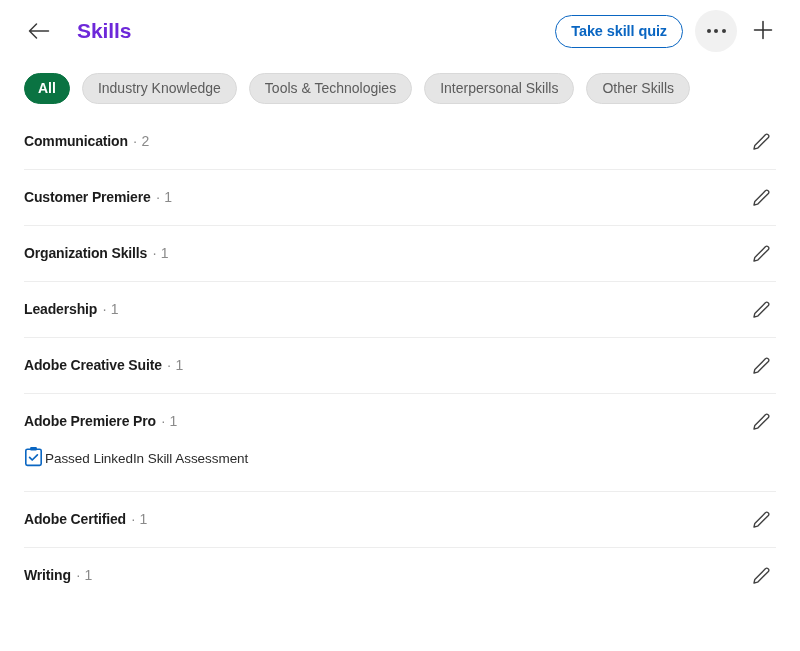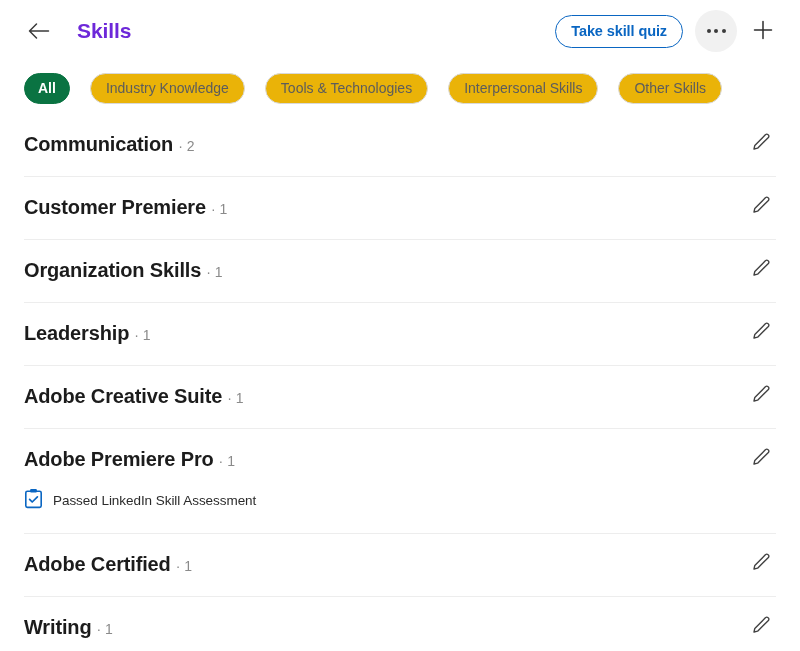--- a/index.html
+++ b/index.html
@@ -99,31 +99,31 @@
     align-items: center;
     justify-content: center;
     cursor: pointer;
     flex: 0 0 auto;
   }
 
   
   .filters {
     display: flex;
     align-items: center;
-    gap: 20px;
+    gap: 12px;
     padding: 0 20px 0 24px;
     height: 52px;
   }
 
   .chip {
     height: 31px;
     padding: 0 15px;
     border-radius: 16px;
     border: 1px solid #d9d9d9;
-    background: #eab308;
+    background: #e5e5e5;
     color: #5c5c5c;
     font-family: "Liberation Sans", sans-serif;
     font-size: 14px;
     display: flex;
     align-items: center;
     white-space: nowrap;
     cursor: pointer;
   }
   .chip.active {
     background: #0a7342;
@@ -145,21 +145,21 @@
   }
   .skill-row:last-child { border-bottom: none; }
 
   .skill-line {
     display: flex;
     align-items: baseline;
     padding-right: 50px;
   }
 
   .skill-name {
-    font-size: 20px;
+    font-size: 14px;
     font-weight: 700;
     color: #1c1c1c;
     letter-spacing: -0.15px;
   }
 
   .skill-count {
     font-size: 14px;
     color: #8a8a8a;
     margin-left: 5px;
     font-weight: 400;
@@ -177,21 +177,21 @@
     display: flex;
     align-items: center;
     justify-content: center;
     cursor: pointer;
   }
 
   .assessment {
     display: flex;
     align-items: center;
     margin-top: 17px;
-    gap: 10px;
+    gap: 2px;
   }
   .assessment-label {
     font-size: 13.5px;
     color: #2b2b2b;
     letter-spacing: -0.05px;
   }
   .assessment-icon { display: block; flex: 0 0 auto; }
 </style>
 </head>
 <body>

